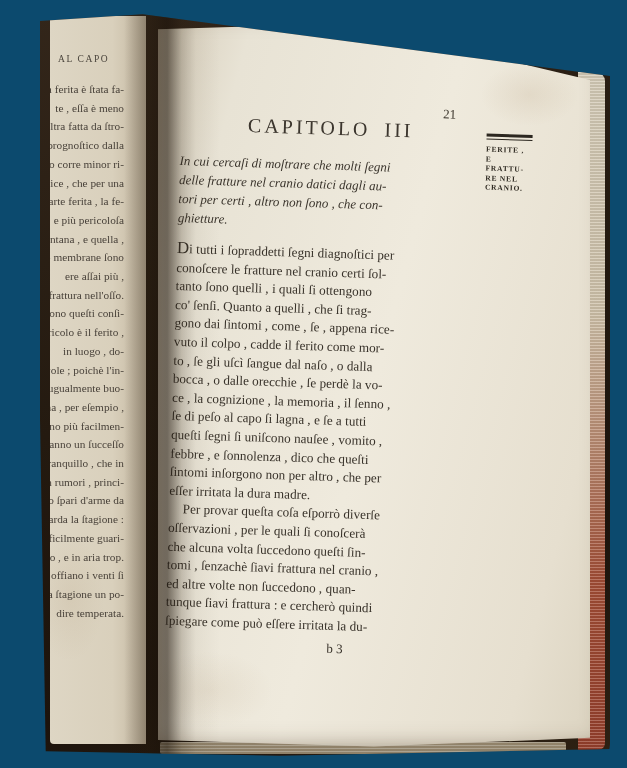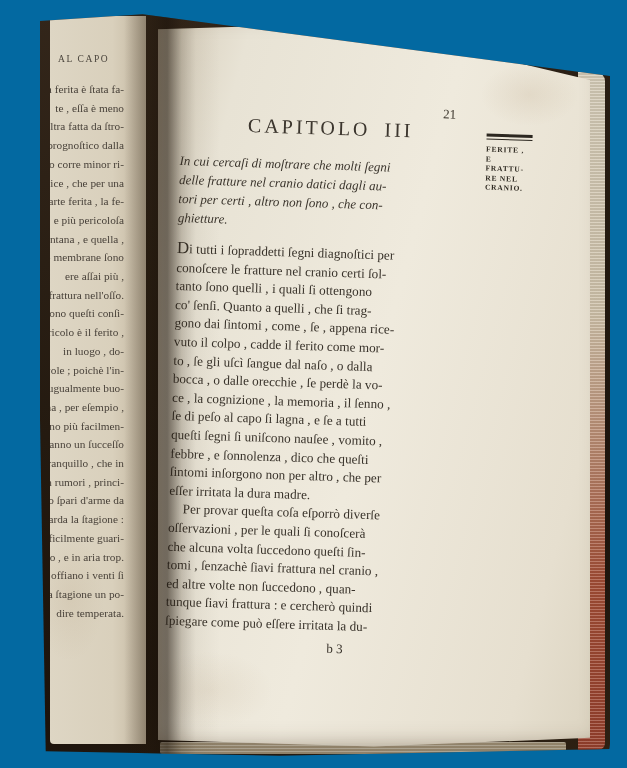--- a/index.html
+++ b/index.html
@@ -1,18 +1,18 @@
 <!DOCTYPE html>
 <html><head>
 <meta charset="utf-8">
 <style>
   html,body{margin:0;padding:0;background:#ffffff;}
   .photo{
     position:relative; width:627px; height:768px; overflow:hidden;
-    background:#0369a1;
+    background:#0c4a6e;
     font-family:"Liberation Serif","DejaVu Serif",serif;
   }
   
   .book{
     position:absolute; left:40px; top:6px; width:570px; height:752px;
     background:linear-gradient(160deg,#33261a 0%,#241a10 45%,#1c130c 75%,#2e2113 100%);
     clip-path:polygon(0 2%, 18% 1.1%, 100% 9.3%, 100% 98.8%, 42% 99.7%, 1% 99.1%, 0 55%);
     border-radius:10px 16px 14px 8px;
     box-shadow:0 10px 24px rgba(0,0,0,0.28);
   }

